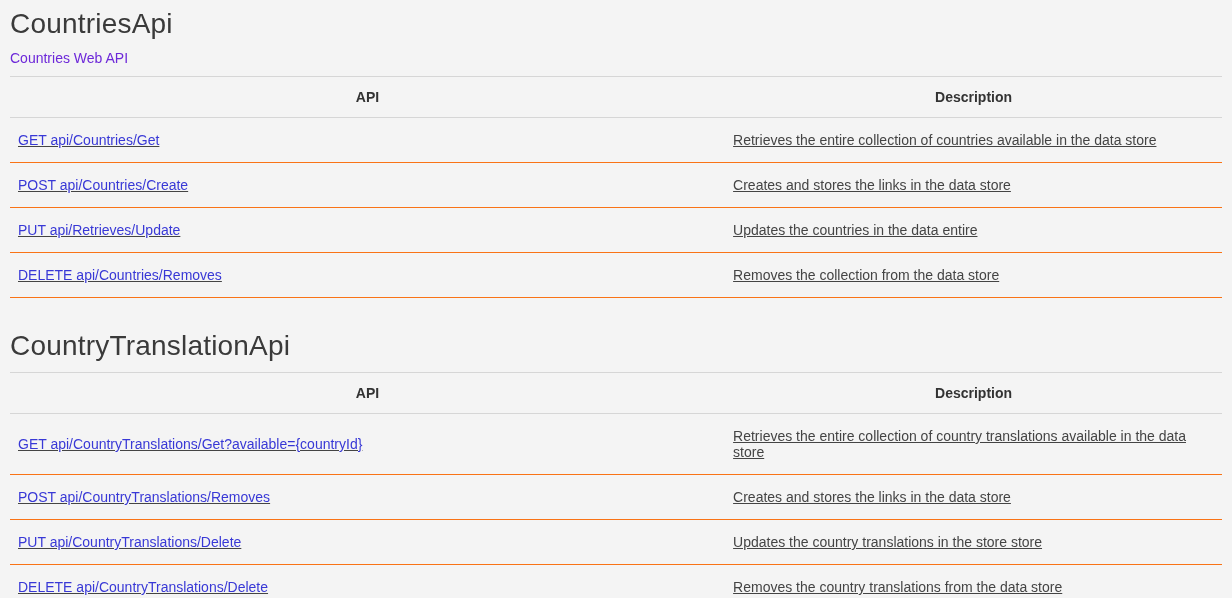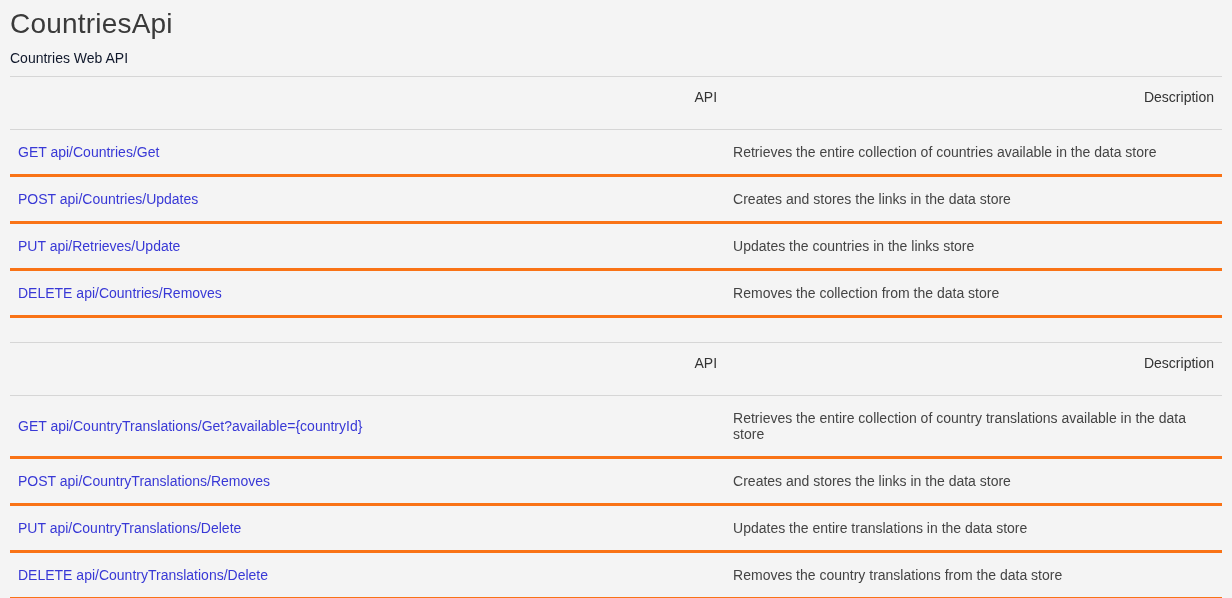--- a/index.html
+++ b/index.html
@@ -4,53 +4,54 @@
   <style>
     * { box-sizing: border-box; margin: 0; padding: 0; }
     body {
       font-family: "Segoe UI", "Segoe UI Light", Arial, sans-serif;
       background: #f4f4f4;
       color: #333;
       padding: 8px 10px;
       font-size: 14px;
       min-width: 1232px;
     }
-    .api-section { margin-bottom: 24px; }
+    .api-section { margin-bottom: 32px; }
     .section-title {
       font-size: 28px;
       font-weight: 300;
       color: #3a3a3a;
       margin-bottom: 10px;
       letter-spacing: 0.2px;
     }
     .section-subtitle {
       font-size: 14px;
-      color: #0f172a;
+      color: #6d28d9;
       margin-bottom: 10px;
       font-weight: 400;
     }
     table {
       width: 100%;
       border-collapse: collapse;
     }
     th {
-      text-align: right;
-      font-weight: 400;
+      text-align: center;
+      font-weight: 700;
       font-size: 14px;
       color: #333;
-      padding: 12px 8px 24px 8px;
+      padding: 12px 8px 12px 8px;
       border-top: 1px solid #d6d6d6;
       border-bottom: 1px solid #d6d6d6;
     }
     td {
       padding: 14px 8px;
-      border-bottom: 3px solid #f97316;
+      border-bottom: 1px solid #f97316;
       font-size: 14px;
       color: #444;
       vertical-align: middle;
+      text-decoration: underline;
     }
     .api-col { width: 59%; }
     .desc-col { width: 41%; }
     a.api-link {
       color: #3838d6;
       text-decoration: none;
       font-size: 14px;
     }
   </style>
 </head>
@@ -65,55 +66,56 @@
         <th class="api-col">API</th>
         <th class="desc-col">Description</th>
       </tr>
     </thead>
     <tbody>
       <tr>
         <td class="api-col"><a href="#" class="api-link">GET api/Countries/Get</a></td>
         <td class="desc-col">Retrieves the entire collection of countries available in the data store</td>
       </tr>
       <tr>
-        <td class="api-col"><a href="#" class="api-link">POST api/Countries/Updates</a></td>
+        <td class="api-col"><a href="#" class="api-link">POST api/Countries/Create</a></td>
         <td class="desc-col">Creates and stores the links in the data store</td>
       </tr>
       <tr>
         <td class="api-col"><a href="#" class="api-link">PUT api/Retrieves/Update</a></td>
-        <td class="desc-col">Updates the countries in the links store</td>
+        <td class="desc-col">Updates the countries in the data entire</td>
       </tr>
       <tr>
         <td class="api-col"><a href="#" class="api-link">DELETE api/Countries/Removes</a></td>
         <td class="desc-col">Removes the collection from the data store</td>
       </tr>
     </tbody>
   </table>
 </div>
 
 <div class="api-section">
+  <h2 class="section-title">CountryTranslationApi</h2>
   <table>
     <thead>
       <tr>
         <th class="api-col">API</th>
         <th class="desc-col">Description</th>
       </tr>
     </thead>
     <tbody>
       <tr>
         <td class="api-col"><a href="#" class="api-link">GET api/CountryTranslations/Get?available={countryId}</a></td>
         <td class="desc-col">Retrieves the entire collection of country translations available in the data store</td>
       </tr>
       <tr>
         <td class="api-col"><a href="#" class="api-link">POST api/CountryTranslations/Removes</a></td>
         <td class="desc-col">Creates and stores the links in the data store</td>
       </tr>
       <tr>
         <td class="api-col"><a href="#" class="api-link">PUT api/CountryTranslations/Delete</a></td>
-        <td class="desc-col">Updates the entire translations in the data store</td>
+        <td class="desc-col">Updates the country translations in the store store</td>
       </tr>
       <tr>
         <td class="api-col"><a href="#" class="api-link">DELETE api/CountryTranslations/Delete</a></td>
         <td class="desc-col">Removes the country translations from the data store</td>
       </tr>
     </tbody>
   </table>
 </div>
 
 </body></html>

